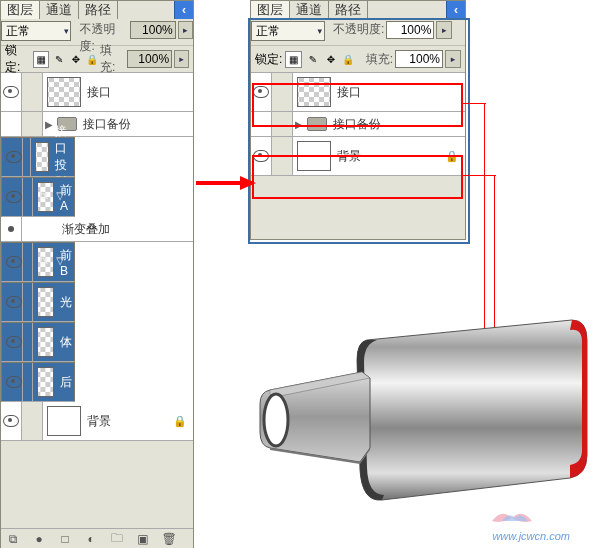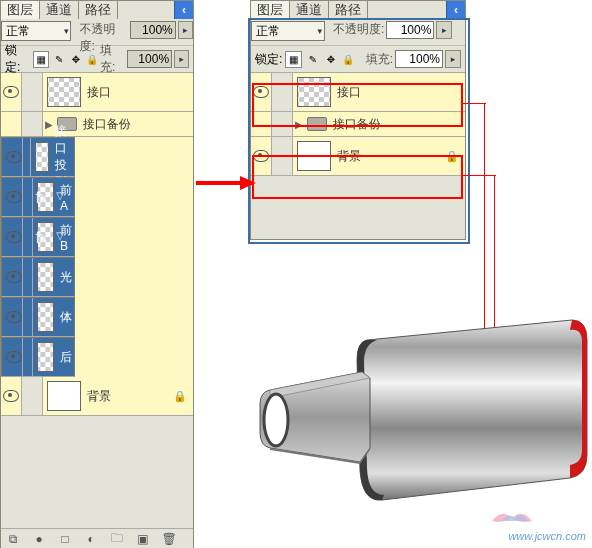--- a/index.html
+++ b/index.html
@@ -9,49 +9,49 @@
   .tab.active{background:#f4f4ea}
   .closebtn{width:18px;height:18px;background:#3b7bde;color:#fff;display:flex;align-items:center;justify-content:center;font-weight:bold;position:absolute;right:0;top:0;border-left:1px solid #2a5aa0}
   .optrow{display:flex;align-items:flex-start;height:22px;padding:2px 0;border-bottom:1px solid #c0c0b0}
   .sel{height:18px;width:66px;border:1px solid #7a7a6a;background:#f4f4ea;display:flex;align-items:center;justify-content:space-between;padding:0 2px 0 4px;font-size:12px}
   .chev{font-size:9px;color:#335}
   .lbl{margin-left:8px;color:#555}
   .pct{height:16px;width:42px;border:1px solid #7a7a6a;background:#fff;text-align:right;padding:0 2px;margin-left:2px;display:flex;align-items:center;justify-content:flex-end}
   .playbtn{width:14px;height:16px;background:#d5d5c6;border:1px solid #8a8a7a;display:flex;align-items:center;justify-content:center;margin-left:2px}
   .lockrow{display:flex;align-items:center;height:22px;padding:2px 4px;border-bottom:1px solid #aaa}
   .iconbox{width:15px;height:15px;border:1px solid #888;background:#fff;margin-left:3px;display:flex;align-items:center;justify-content:center;font-size:10px}
-  .layerlist{background:#fef9c3}
+  .layerlist{background:#ffffff}
   .layer{display:flex;align-items:center;height:38px;border-bottom:1px solid #aaa;position:relative}
   .layer.sm{height:24px}
   .layer.sel{background:#3b6ea5}
   .layer.sel .lname{color:#fff}
   .viscol{width:20px;height:100%;border-right:1px solid #aaa;display:flex;align-items:center;justify-content:center}
   .linkcol{width:20px;height:100%;border-right:1px solid #aaa;background:#e3e3d7}
   .layer.sel .linkcol{background:#3b6ea5}
   .thumb{width:32px;height:28px;border:1px solid #666;margin:0 4px;background:repeating-conic-gradient(#fff 0 25%,#ccc 0 50%) 50%/10px 10px}
   .thumb.white{background:#fff}
   .thumb.gray{background:linear-gradient(#ddd,#aaa)}
   .lname{color:#333;margin-left:2px}
   .lname.it{}
-  .fx{position:absolute;right:26px;top:11px;font-size:16px;color:#eee}
+  .fx{position:absolute;right:26px;top:11px;font-size:11px;color:#eee}
   .triR{position:absolute;right:10px;top:12px;color:#eee;font-size:10px}
   .eye{width:14px;height:10px;border:1px solid #555;border-radius:50%/60%;position:relative}
   .eye::after{content:"";position:absolute;left:4px;top:2px;width:4px;height:4px;border-radius:50%;background:#555}
   .folderico{width:18px;height:12px;background:#b0afa2;border:1px solid #777;border-radius:2px;margin:0 4px}
   .disctri{color:#666;margin-left:2px;font-size:10px}
   .lockico{margin-left:auto;margin-right:6px;color:#555;font-size:11px}
   .bottombar{height:20px;background:#e3e3d7;border-top:1px solid #aaa;display:flex;align-items:center;padding:0 4px;gap:10px}
   .bico{width:16px;height:16px;display:flex;align-items:center;justify-content:center;color:#555;font-size:12px}
   .redbox{position:absolute;border:2px solid red;pointer-events:none}
   .arrow{position:absolute;left:196px;top:176px;width:60px;height:14px}
   .arrow line{stroke:red;stroke-width:4}
   .arrow polygon{fill:red}
   .usb{position:absolute;left:252px;top:290px;width:340px;height:250px}
   .connline{position:absolute;border-top:1px solid red;border-right:1px solid red}
-  .watermark{position:absolute;right:6px;bottom:6px;font-size:11px;color:#6aa0e0;font-style:italic}
+  .watermark{position:absolute;right:22px;bottom:6px;font-size:11px;color:#6aa0e0;font-style:italic}
   .wings{position:absolute;right:55px;bottom:22px;width:50px;height:20px}
 </style>
 </head>
 <body>
 
 <div class="panel" style="left:0;top:0;width:192px;height:548px">
   <div class="titlebar">
     <div class="tab active">图层</div>
     <div class="tab">通道</div>
     <div class="tab">路径</div>
@@ -106,20 +106,27 @@
       </div>
       <div class="layer sel">
         <div class="viscol">
           <div class="eye"></div>
         </div>
         <div class="linkcol"></div>
         <div class="thumb"></div>
         <span class="lname">前A</span>
         <span class="fx">fx</span>
         <span class="triR">▽</span>
+      </div>
+      <div class="layer sm">
+        <div class="viscol">
+          <div style="width: 6px; height: 6px; border-radius: 50%; background: rgb(85, 85, 85);"></div>
+        </div>
+        <div style="width: 38px;"></div>
+        <span class="lname">渐变叠加</span>
       </div>
       <div class="layer sel">
         <div class="viscol">
           <div class="eye"></div>
         </div>
         <div class="linkcol"></div>
         <div class="thumb"></div>
         <span class="lname">前B</span>
         <span class="fx">fx</span>
         <span class="triR">▽</span>

